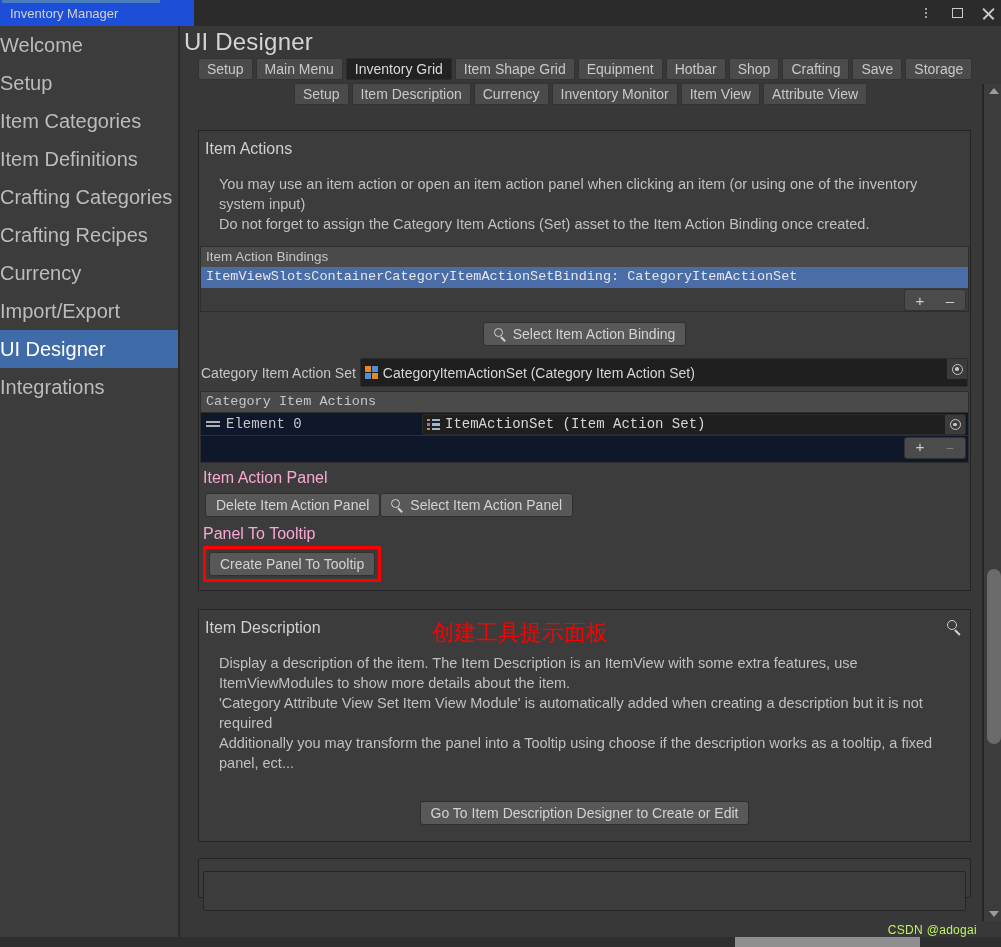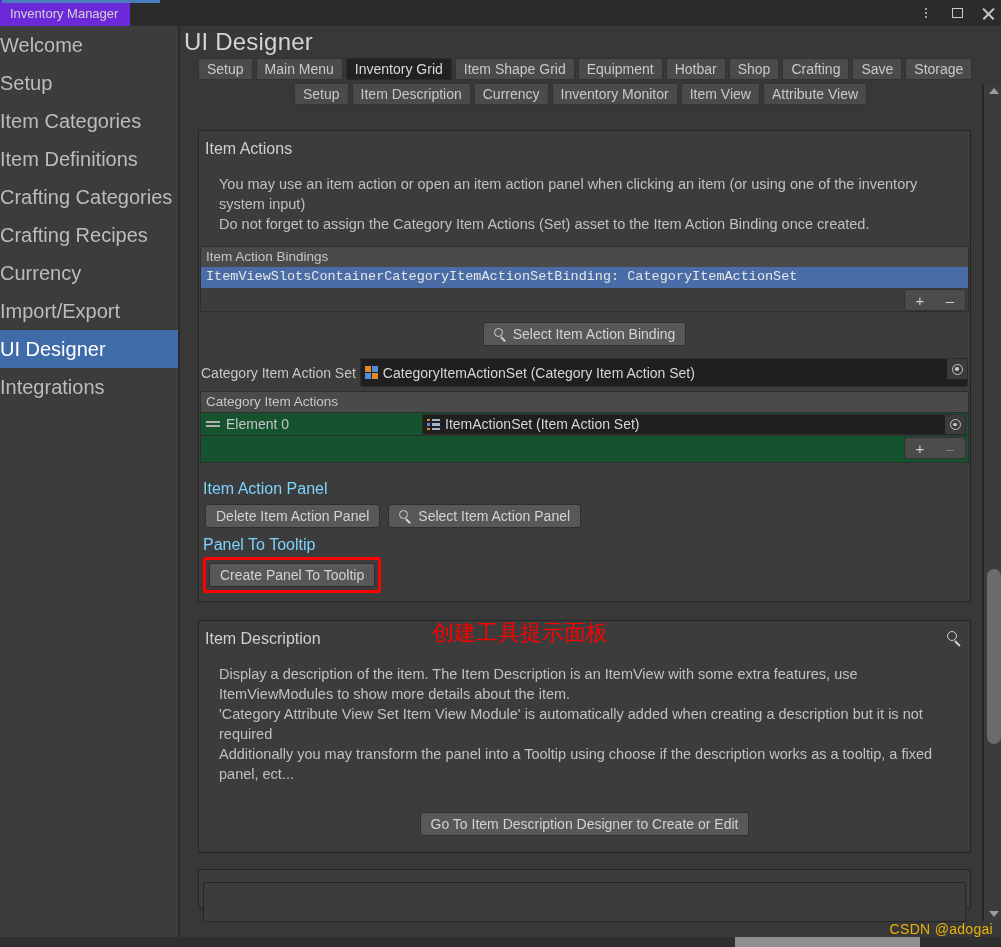--- a/index.html
+++ b/index.html
@@ -11,22 +11,22 @@
     overflow: hidden;
   }
   #app { position: relative; width: 1001px; height: 947px; background: #383838; }
 
   
   .titlebar {
     position: absolute; top: 0; left: 0; width: 1001px; height: 26px;
     background: #2b2b2b;
   }
   .tab-dock {
-    position: absolute; top: 0; left: 0; width: 130px; height: 26px;
-    background: #6d28d9;
+    position: absolute; top: 0; left: 0; width: 194px; height: 26px;
+    background: #1d4ed8;
   }
   .tab-dock .accent {
     position: absolute; top: 0; left: 2px; width: 158px; height: 3px;
     background: #4a7dbd;
   }
   .tab-dock .tab-label {
     position: absolute; top: 4px; left: 10px;
     font-size: 13px; color: #d2d2d2; line-height: 19px; white-space: nowrap;
   }
   .win-btns {
@@ -169,42 +169,43 @@
   }
   .ic-grid i { display:block; }
   .ic-list {
     width: 13px; height: 13px; flex: 0 0 13px; position: relative;
   }
   .ic-list i { position:absolute; left:0; width:3px; height:2.5px; display:block; }
   .ic-list b { position:absolute; left:5px; width:8px; height:2.5px; background:#9fb6cf; display:block; }
 
   
   .nested {
-    margin: 2px 1px 11px 1px; background: #14532d;
+    margin: 2px 1px 0 1px; background: #0f172a;
     border: 1px solid #2e2e2e;
+    font-family: Liberation Mono, monospace;
   }
   .nested .list-header { border: none; border-bottom: 1px solid #2e2e2e; background:#4a4a4a; }
   .elem-row {
     display: flex; align-items: center; height: 23px; padding: 0 2px 0 5px; gap: 6px;
     border-bottom: 1px solid #2e2e2e;
   }
   .drag-handle { display:flex; flex-direction:column; gap:2px; width:14px; }
   .drag-handle i { height:2px; background:#b0b0b0; display:block; }
   .elem-label { font-size: 14px; color: #c6c6c6; width: 190px; }
   .elem-field {
     flex: 1; position: relative; height: 21px; background: #1f1f1f;
     border: 1px solid #2c2c2c; border-radius: 2px;
     display: flex; align-items: center; padding-left: 4px; gap: 5px;
     font-size: 14px; color: #d6d6d6; overflow: hidden;
   }
   .nested-foot { position: relative; height: 26px; }
 
   
-  .subhead { font-size: 16px; color: #7dd3fc; padding: 6px 0 4px 4px; }
-  .btnrow { display: flex; gap: 8px; padding: 2px 0 2px 6px; }
+  .subhead { font-size: 16px; color: #f9a8d4; padding: 6px 0 4px 4px; }
+  .btnrow { display: flex; gap: 0; padding: 2px 0 2px 6px; }
 
   
   .hl-wrap { position: relative; display: inline-block; margin: 3px 0 0 4px; }
   .hl-box {
     position: absolute; left: -6px; top: -6px; right: -6px; bottom: -6px;
     border: 3px solid #ff0000; border-radius: 2px; pointer-events: none;
   }
   .cn-annot {
     position: absolute; left: 250px; top: 592px;
     font-size: 22px; color: #ff0000; white-space: nowrap;
@@ -240,22 +241,22 @@
   .vs-arrow.down { bottom: 2px; }
   .tri-up { width:0;height:0;border-left:5px solid transparent;border-right:5px solid transparent;border-bottom:6px solid #9c9c9c; }
   .tri-down { width:0;height:0;border-left:5px solid transparent;border-right:5px solid transparent;border-top:6px solid #9c9c9c; }
   .vs-thumb {
     position: absolute; left: 3px; width: 14px; top: 485px; height: 175px;
     background: #6b6b6b; border-radius: 7px; cursor: pointer;
   }
 
   
   .watermark {
-    position: absolute; right: 8px; bottom: 10px;
-    font-size: 14px; color: #eab308; letter-spacing: .3px;
+    position: absolute; right: 24px; bottom: 10px;
+    font-size: 12px; color: #bef264; letter-spacing: .3px;
   }
   .bottom-strip {
     position: absolute; left: 0; bottom: 0; width: 1001px; height: 10px;
     background: #2f2f2f;
   }
   .bottom-strip .lite {
     position: absolute; left: 735px; top: 0; width: 185px; height: 10px; background: #8f8f8f;
   }
 </style>
 </head>

